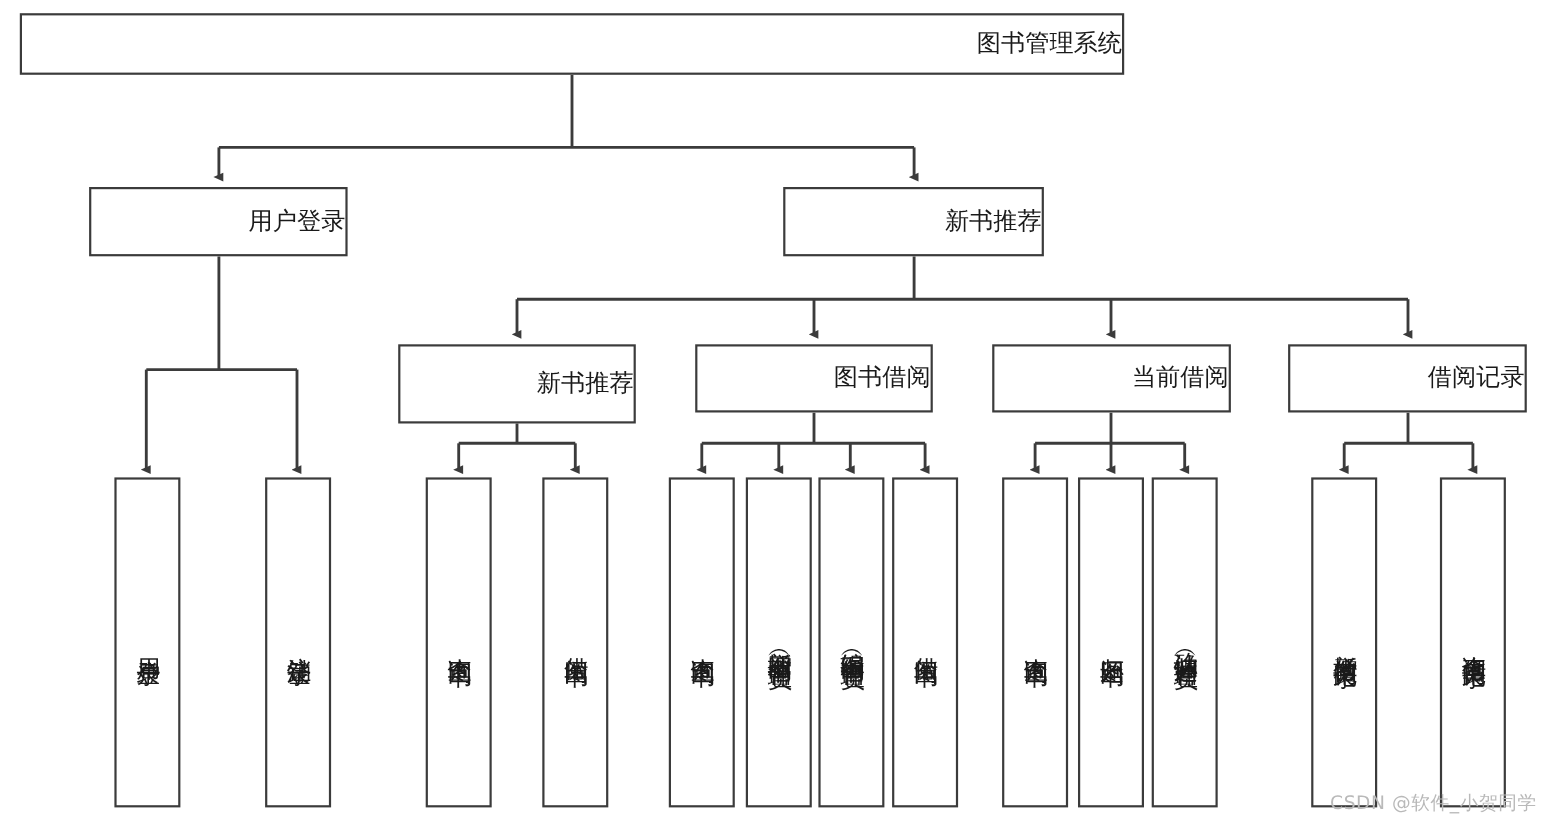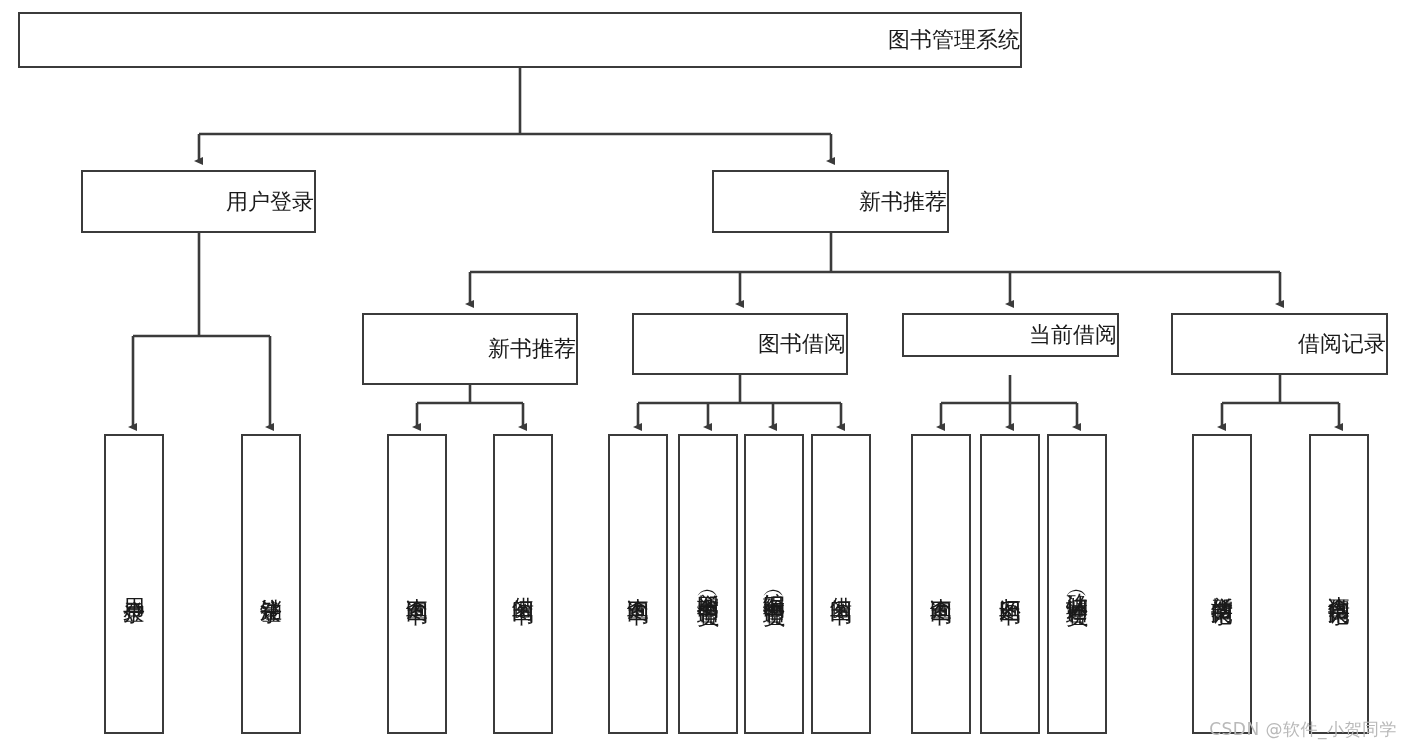--- a/index.html
+++ b/index.html
@@ -132,21 +132,21 @@
   <div class="node horiz" style="left:712px; top:170px; width:237px; height:63px;">
     <span class="lbl">新书推荐</span>
   </div>
 
   <div class="node horiz" style="left:362px; top:313px; width:216px; height:72px;">
     <span class="lbl">新书推荐</span>
   </div>
   <div class="node horiz" style="left:632px; top:313px; width:216px; height:62px;">
     <span class="lbl">图书借阅</span>
   </div>
-  <div class="node horiz" style="left:902px; top:313px; width:217px; height:44px;">
+  <div class="node horiz" style="left:902px; top:313px; width:217px; height:62px;">
     <span class="lbl">当前借阅</span>
   </div>
   <div class="node horiz" style="left:1171px; top:313px; width:217px; height:62px;padding-left:36px;">
     <span class="lbl">借阅记录</span>
   </div>
 
   <div class="node vert" style="left:104px; top:434px; width:60px; height:300px;">
     <span class="lbl">用户登录</span>
   </div>
   <div class="node vert" style="left:241px; top:434px; width:60px; height:300px;">

